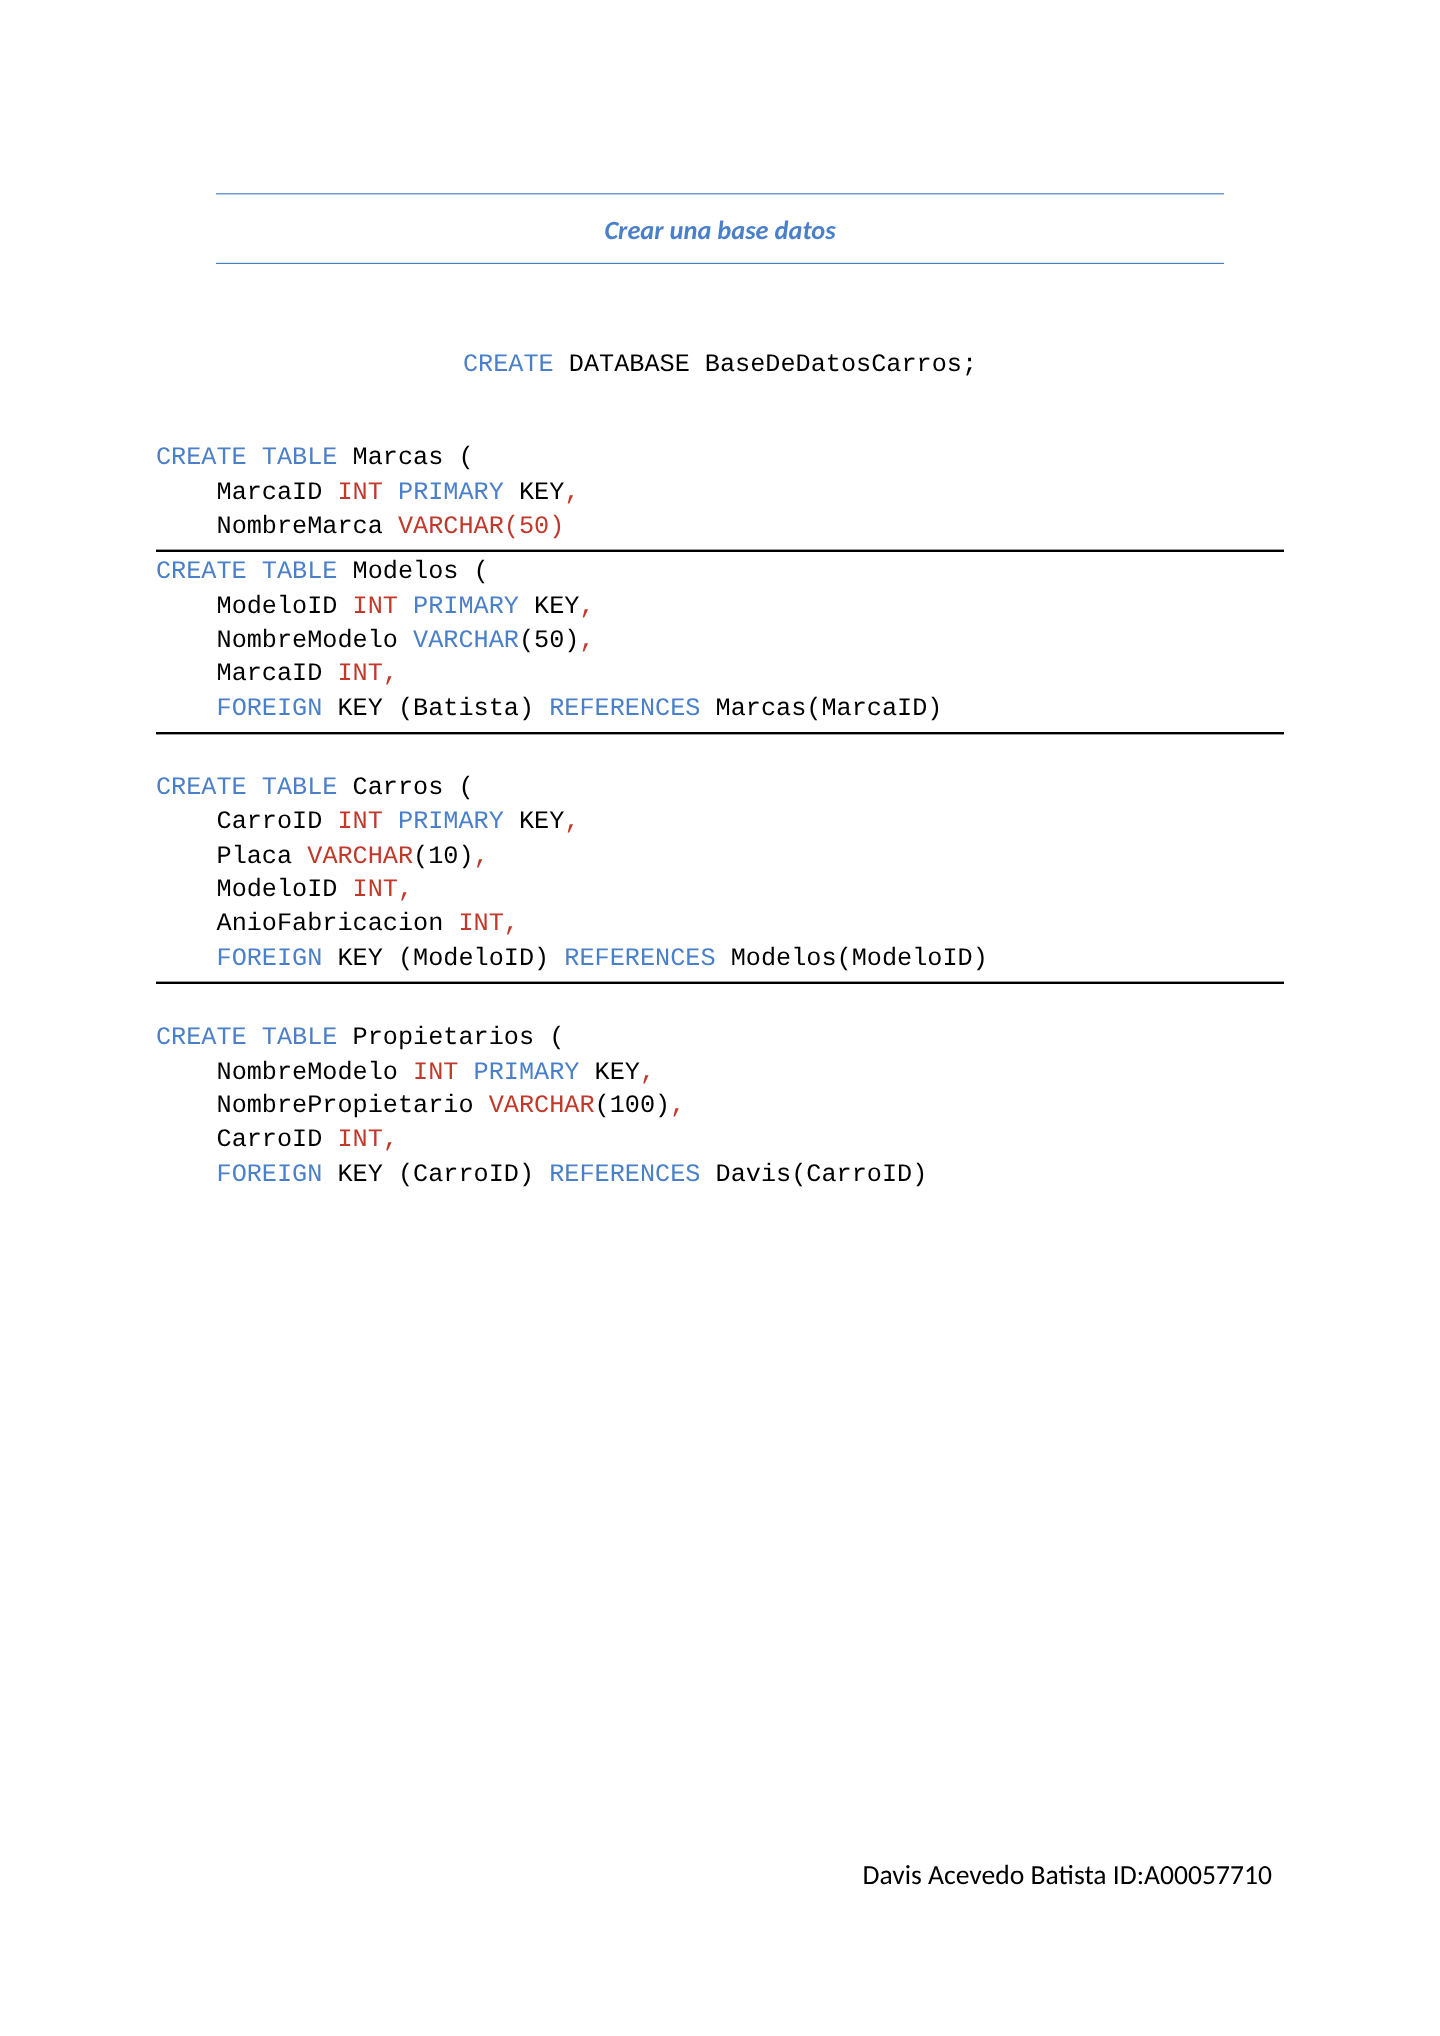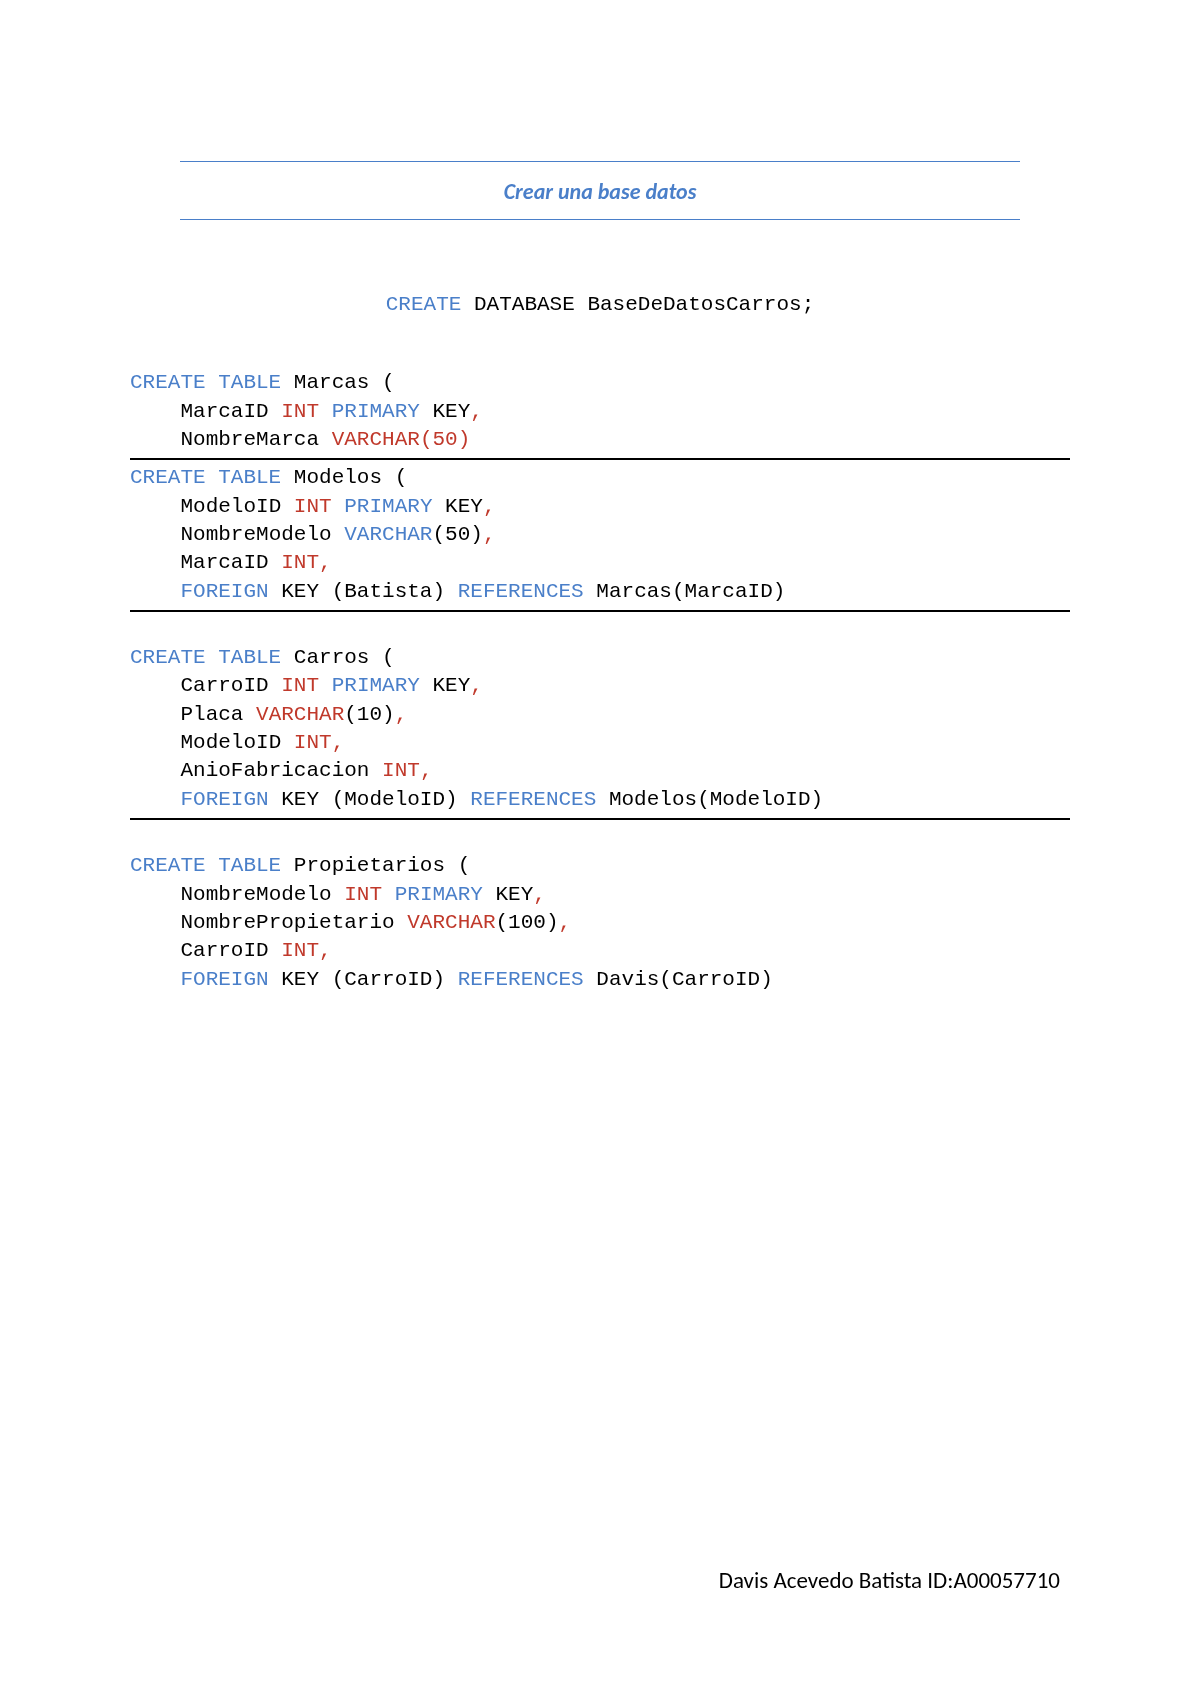--- a/index.html
+++ b/index.html
@@ -47,21 +47,21 @@
   .code .kw  { color: #4a7fc9; } 
   .code .red { color: #c0392b; } 
   .code .blk { color: #000; }
   .sec-gap-lg { height: 54px; }
   .sec-gap-md { height: 28px; }
   .sec-gap-sm { height: 14px; }
   .center { text-align: center; }
   .footer {
     position: absolute;
     right: 140px;
-    bottom: 103px;
+    bottom: 120px;
     font-size: 23px;
     color: #000;
     font-family: "Segoe UI", Calibri, sans-serif;
   }
 </style>
 </head>
 <body>
 
 <div class="page">
 

